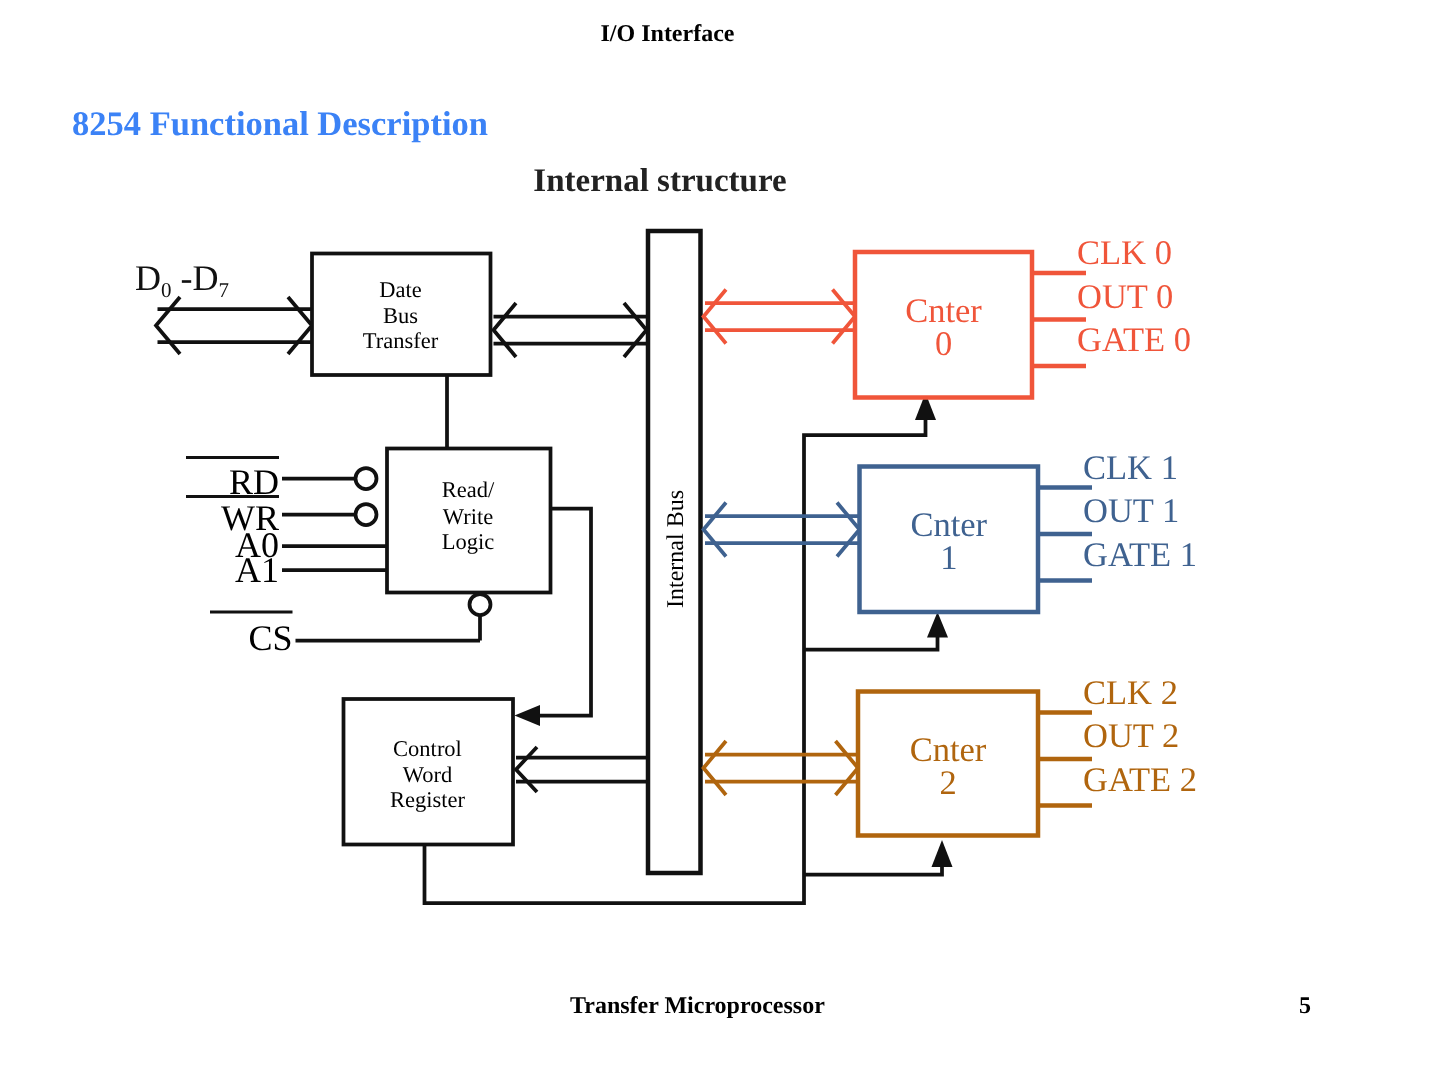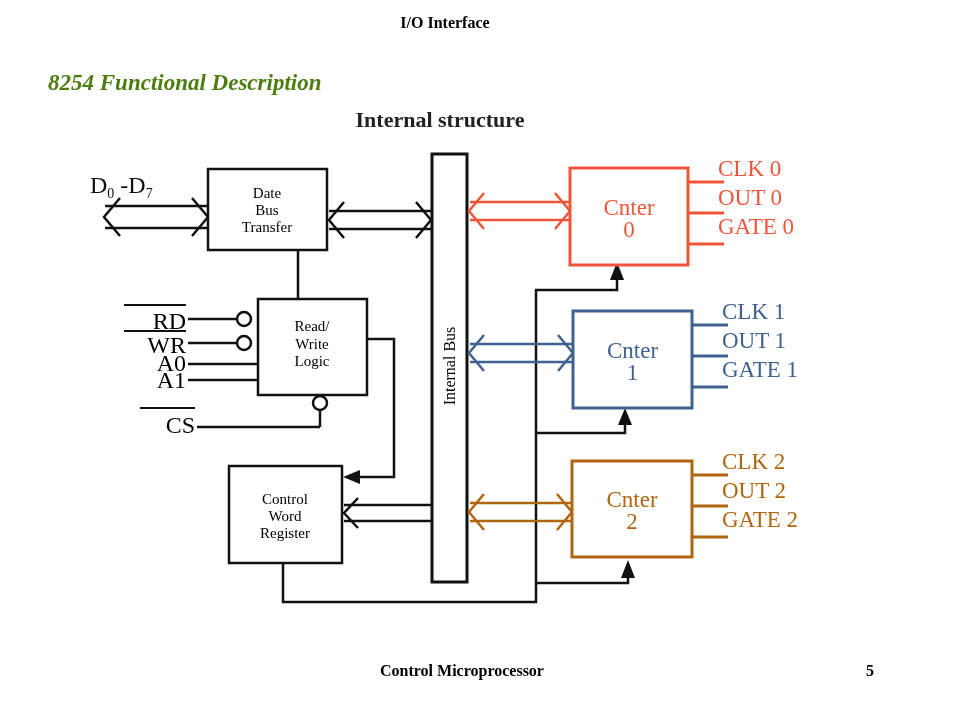--- a/index.html
+++ b/index.html
@@ -1,19 +1,19 @@
 <!DOCTYPE html>
 <html><head>
 <meta charset="utf-8">
 <style>
   html,body{margin:0;padding:0;background:#fff;}
   body{width:960px;height:720px;position:relative;overflow:hidden;font-family:"Liberation Serif","DejaVu Serif",serif;}
   .abs{position:absolute;}
   #slide-title{left:0;width:890px;top:14px;text-align:center;font-weight:bold;font-size:16px;color:#000;}
-  #subtitle{left:48px;top:70px;font-weight:bold;font-style:italic;font-size:23px;color:#4d7c0f;}
+  #subtitle{left:48px;top:70px;font-weight:bold;font-size:23px;color:#3b82f6;}
   #footer-text{left:380px;top:662px;font-weight:bold;font-size:16px;color:#000;}
   #page-num{left:866px;top:662px;font-weight:bold;font-size:16px;color:#000;}
   svg{position:absolute;left:0;top:0;}
   .lbl{font-family:"Liberation Serif","DejaVu Serif",serif;}
 </style>
 </head>
 <body>
 
 <div id="slide-title" class="abs">I/O Interface</div>
 <div id="subtitle" class="abs">8254 Functional Description</div>
@@ -159,14 +159,14 @@
         <line x1="692" y1="475" x2="728" y2="475" stroke="#b0650e" stroke-width="3"></line>
         <text x="722" y="469" font-size="23" fill="#b0650e" class="lbl">CLK 2</text>
         <line x1="692" y1="506" x2="728" y2="506" stroke="#b0650e" stroke-width="3"></line>
         <text x="722" y="498" font-size="23" fill="#b0650e" class="lbl">OUT 2</text>
         <line x1="692" y1="537" x2="728" y2="537" stroke="#b0650e" stroke-width="3"></line>
         <text x="722" y="527" font-size="23" fill="#b0650e" class="lbl">GATE 2</text>
       </g>
     </g>
 </svg>
 
-<div id="footer-text" class="abs">Control Microprocessor</div>
+<div id="footer-text" class="abs">Transfer Microprocessor</div>
 <div id="page-num" class="abs">5</div>
 
 </body></html>

